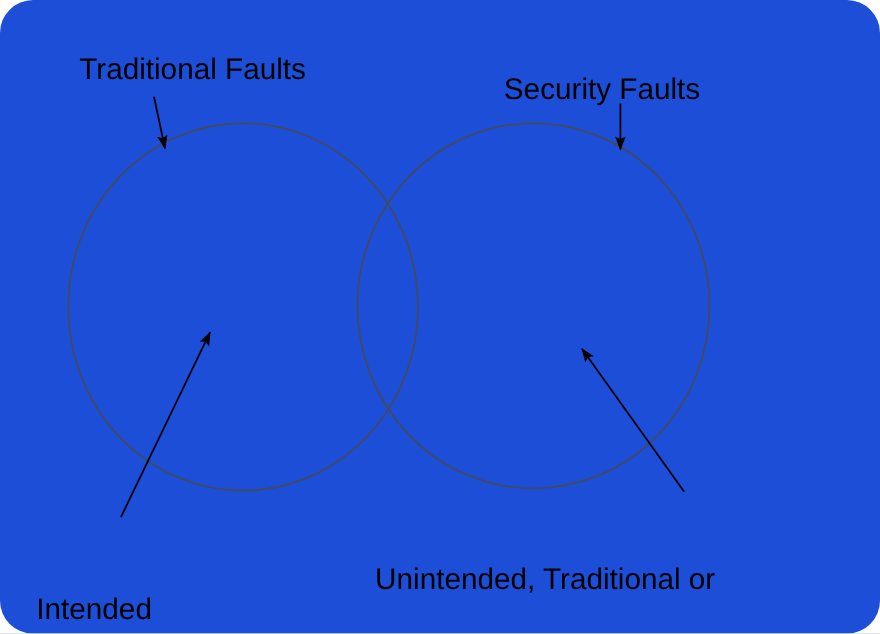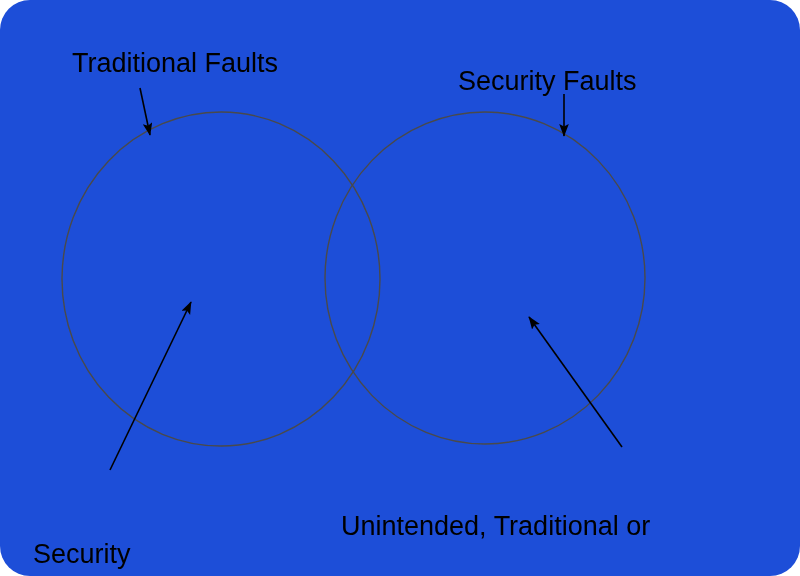--- a/index.html
+++ b/index.html
@@ -63,21 +63,21 @@
     <line x1="110" y1="470" x2="191" y2="302" stroke="#000000" stroke-width="1.6" marker-end="url(#arrowhead)"></line>
 
     <line x1="622" y1="447" x2="529" y2="317" stroke="#000000" stroke-width="1.6" marker-end="url(#arrowhead)"></line>
   </svg>
 
   <div class="diagram-label label-traditional-faults">Traditional Faults</div>
 
   <div class="diagram-label label-security-faults">Security Faults</div>
 
   <div class="diagram-label label-intended">
-    <div>Security</div>
+    <div>Intended</div>
     
   </div>
 
   <div class="diagram-label label-unintended">
     <div>Unintended, Traditional or</div>
     
   </div>
 
 </div>
 

